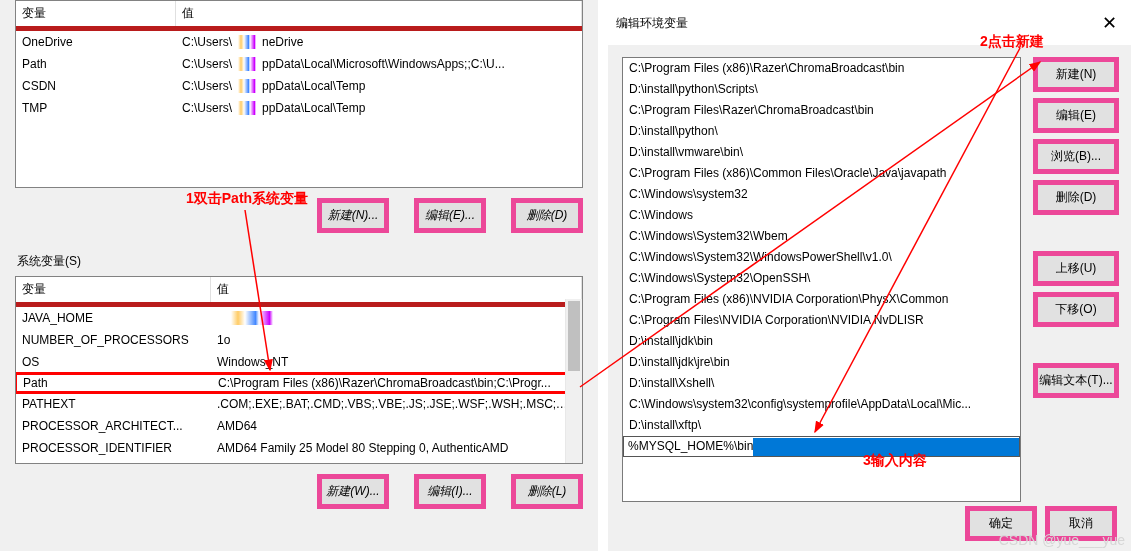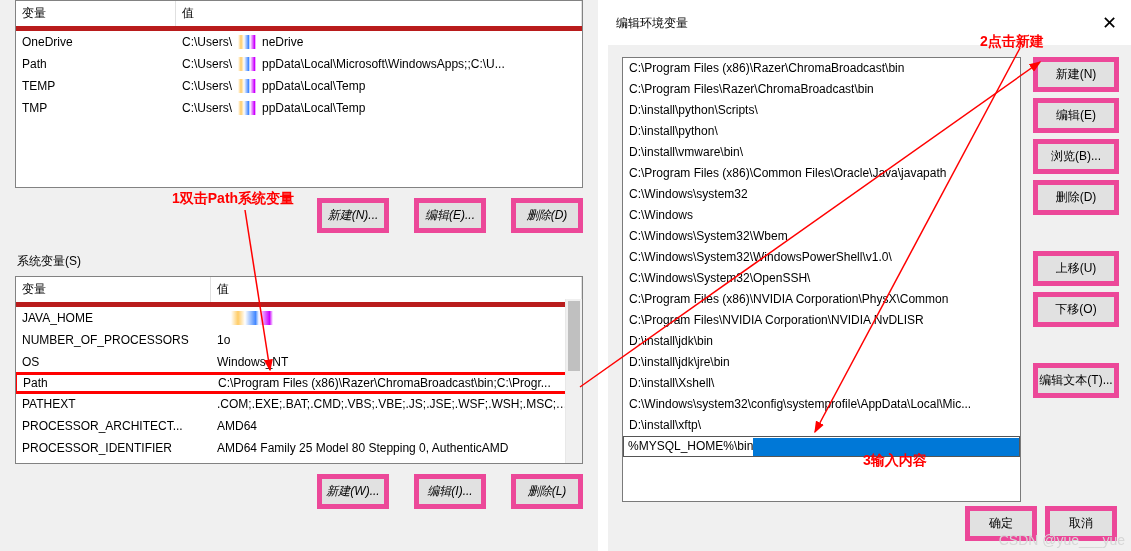--- a/index.html
+++ b/index.html
@@ -179,21 +179,21 @@
     <div id="user-vars-body">
         <div class="table-row">
           <div class="td td-var">OneDrive</div>
           <div class="td td-val">C:\Users\<span class="pixelated" style="width:30px;height:14px;background:linear-gradient(90deg,#fff 20%,#fc6 30%,#fff 40%,#48f 55%,#fff 60%,#c0f 75%,#fff 80%);filter:blur(0.3px);"></span>neDrive</div>
         </div>
         <div class="table-row">
           <div class="td td-var">Path</div>
           <div class="td td-val">C:\Users\<span class="pixelated" style="width:30px;height:14px;background:linear-gradient(90deg,#fff 20%,#fc6 30%,#fff 40%,#48f 55%,#fff 60%,#c0f 75%,#fff 80%);filter:blur(0.3px);"></span>ppData\Local\Microsoft\WindowsApps;;C:\U...</div>
         </div>
         <div class="table-row">
-          <div class="td td-var">TEMP</div>
+          <div class="td td-var">CSDN</div>
           <div class="td td-val">C:\Users\<span class="pixelated" style="width:30px;height:14px;background:linear-gradient(90deg,#fff 20%,#fc6 30%,#fff 40%,#48f 55%,#fff 60%,#c0f 75%,#fff 80%);filter:blur(0.3px);"></span>ppData\Local\Temp</div>
         </div>
         <div class="table-row">
           <div class="td td-var">TMP</div>
           <div class="td td-val">C:\Users\<span class="pixelated" style="width:30px;height:14px;background:linear-gradient(90deg,#fff 20%,#fc6 30%,#fff 40%,#48f 55%,#fff 60%,#c0f 75%,#fff 80%);filter:blur(0.3px);"></span>ppData\Local\Temp</div>
         </div>
       </div>
   </div>
   <div class="btn-row">
     <div class="btn">新建(N)...</div>
@@ -250,22 +250,22 @@
 
 <div class="panel-right">
   <div class="right-title-bar">
     <span>编辑环境变量</span>
     <span class="close">✕</span>
   </div>
   <div class="right-body">
     <div class="path-list">
       <div id="path-items">
           <div class="path-item">C:\Program Files (x86)\Razer\ChromaBroadcast\bin</div>
+          <div class="path-item">D:\install\python\Scripts\</div>
           <div class="path-item">C:\Program Files\Razer\ChromaBroadcast\bin</div>
-          <div class="path-item">D:\install\python\Scripts\</div>
           <div class="path-item">D:\install\python\</div>
           <div class="path-item">D:\install\vmware\bin\</div>
           <div class="path-item">C:\Program Files (x86)\Common Files\Oracle\Java\javapath</div>
           <div class="path-item">C:\Windows\system32</div>
           <div class="path-item">C:\Windows</div>
           <div class="path-item">C:\Windows\System32\Wbem</div>
           <div class="path-item">C:\Windows\System32\WindowsPowerShell\v1.0\</div>
           <div class="path-item">C:\Windows\System32\OpenSSH\</div>
           <div class="path-item">C:\Program Files (x86)\NVIDIA Corporation\PhysX\Common</div>
           <div class="path-item">C:\Program Files\NVIDIA Corporation\NVIDIA NvDLISR</div>
@@ -293,21 +293,21 @@
       <div class="spacer"></div>
       <div class="btn">编辑文本(T)...</div>
     </div>
   </div>
   <div class="right-footer">
     <div class="btn">确定</div>
     <div class="btn">取消</div>
   </div>
 </div>
 
-<div class="anno" style="left:172px; top:190px;">1双击Path系统变量</div>
+<div class="anno" style="left:186px; top:190px;">1双击Path系统变量</div>
 <div class="anno" style="left:980px; top:33px;">2点击新建</div>
 <div class="anno" style="left:820px; top:452px;margin-left:43px;">3输入内容</div>
 
 <svg class="anno-line" style="left:0;top:0;width:1131px;height:551px;">
   <defs>
     <marker id="arrowhead" markerWidth="8" markerHeight="6" refX="7" refY="3" orient="auto">
       <polygon points="0 0, 8 3, 0 6" fill="#ff0000"></polygon>
     </marker>
   </defs>
 

